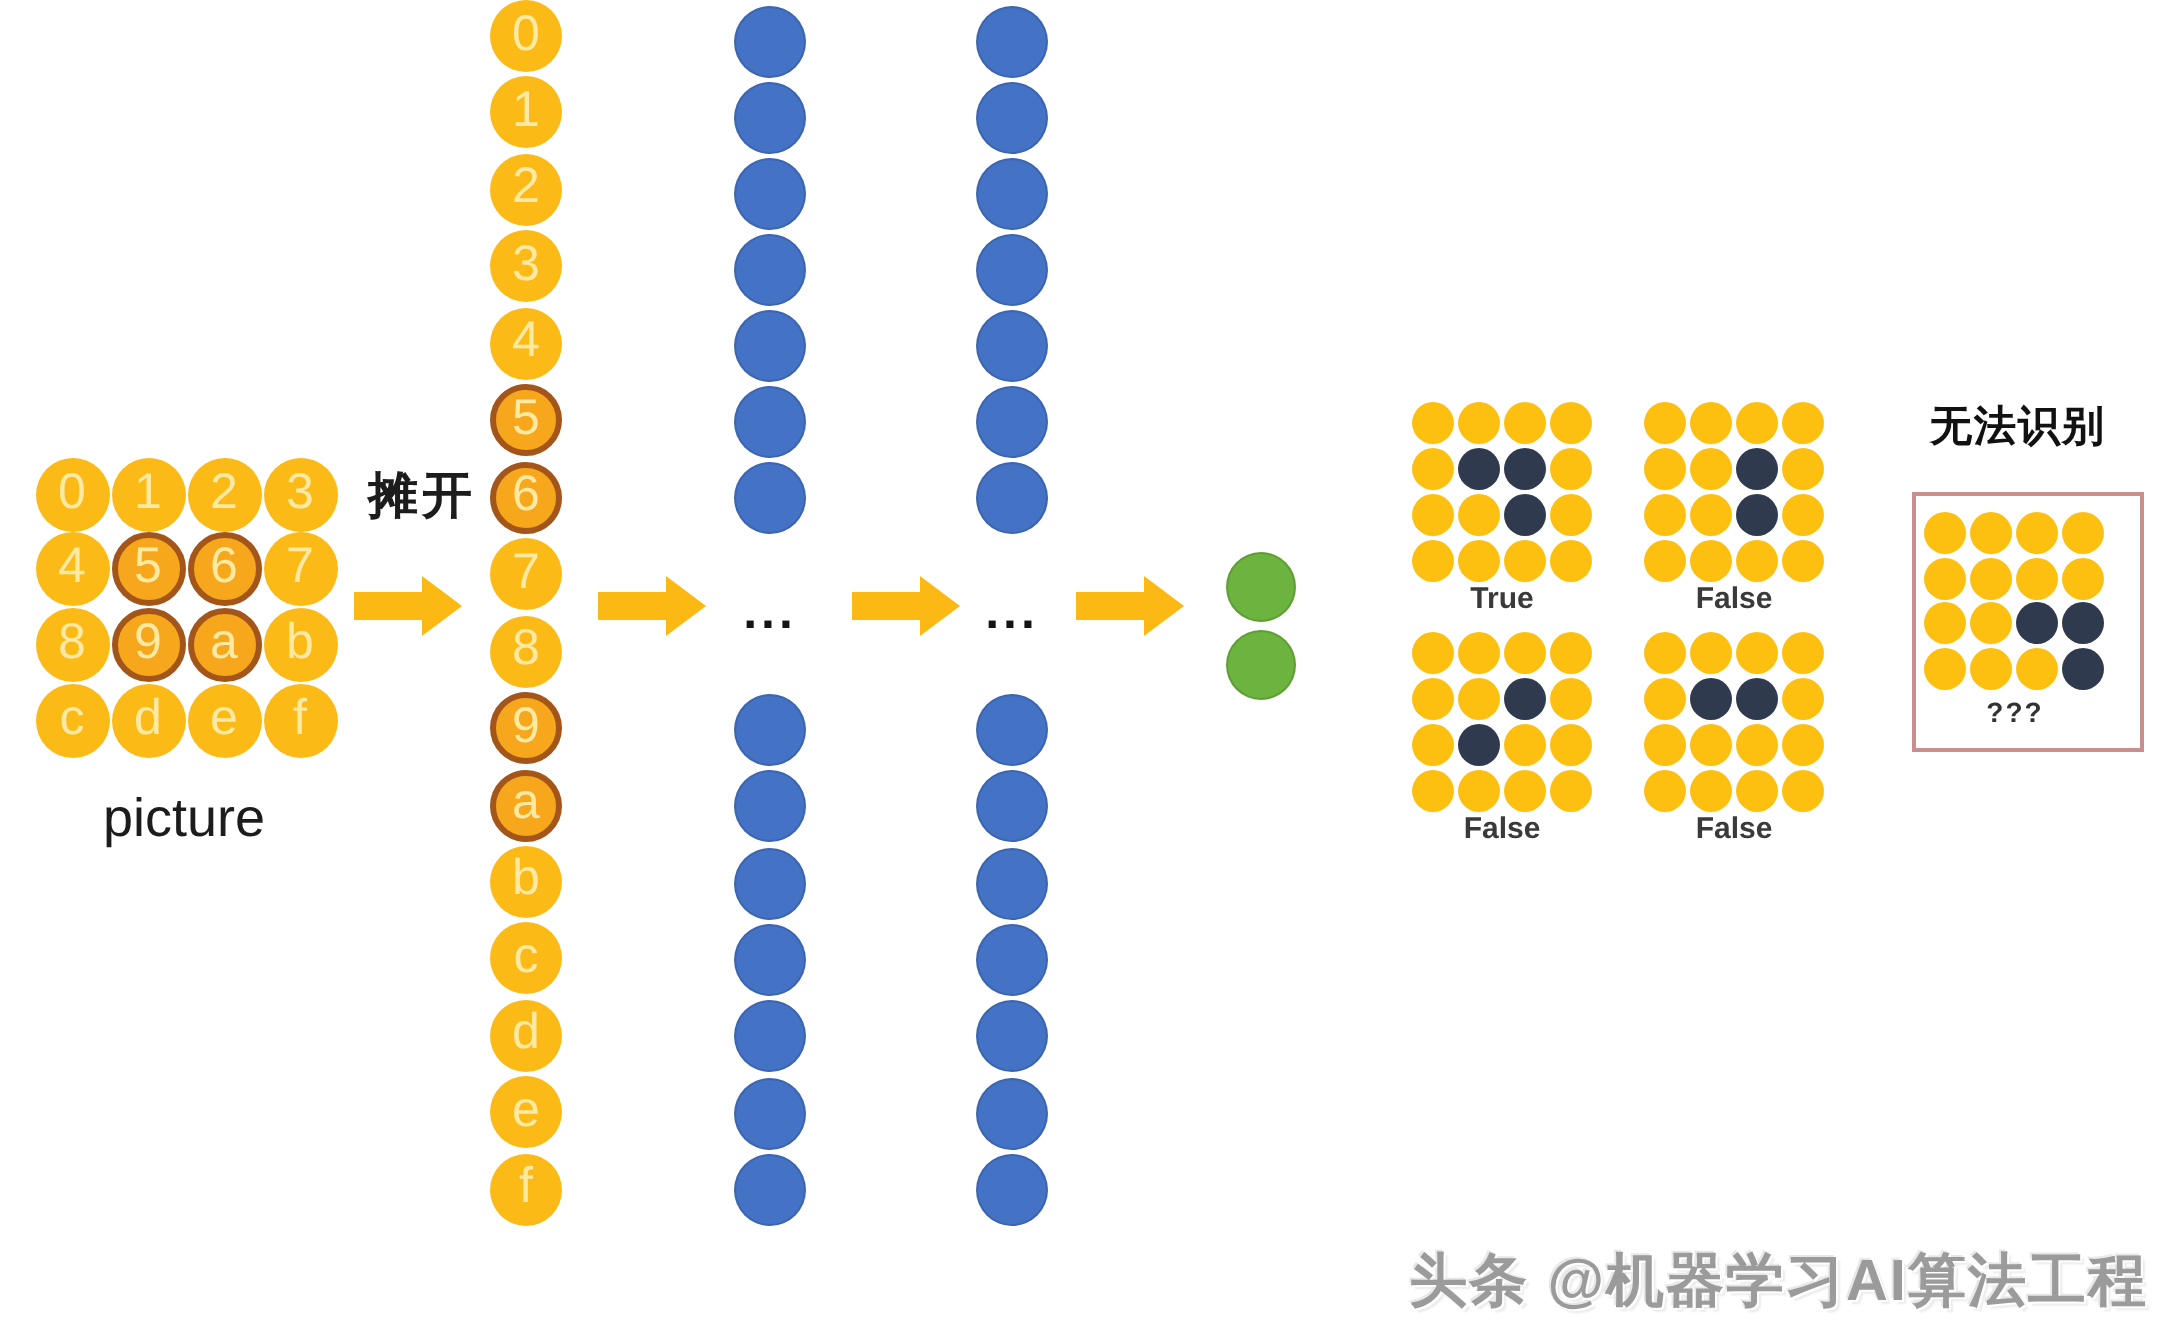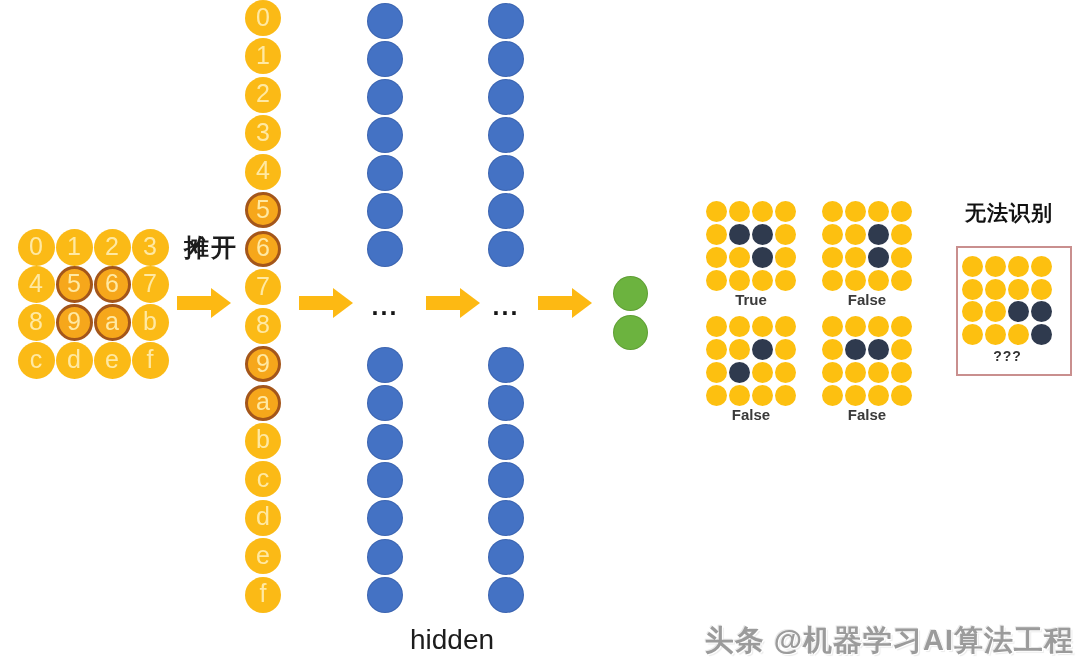--- a/index.html
+++ b/index.html
@@ -77,21 +77,21 @@
   </div>
   <div class="arrow" style="left:426px;top:288px;">
     <div class="arrow-body"></div>
     <div class="arrow-head"></div>
   </div>
   <div class="arrow" style="left:538px;top:288px;">
     <div class="arrow-body"></div>
     <div class="arrow-head"></div>
   </div>
 
-  <div class="layer-label" style="left:382px;top:624px;">hidden</div>
+  <div class="layer-label" style="left:22px;top:394px;font-size:27px;">picture</div>
 
   <div class="cn-heading" style="left:909px;top:199px;">无法识别</div>
 
   <div class="unrec-box"></div>
   <div class="qqq-label">???</div>
 
   <div class="watermark">头条 @机器学习AI算法工程</div>
 
 <div class="circle gold digit" style="left: 17.5px; top: 228.5px; width: 37px; height: 37px;">0</div>
     <div class="circle gold digit" style="left: 55.5px; top: 228.5px; width: 37px; height: 37px;">1</div>

